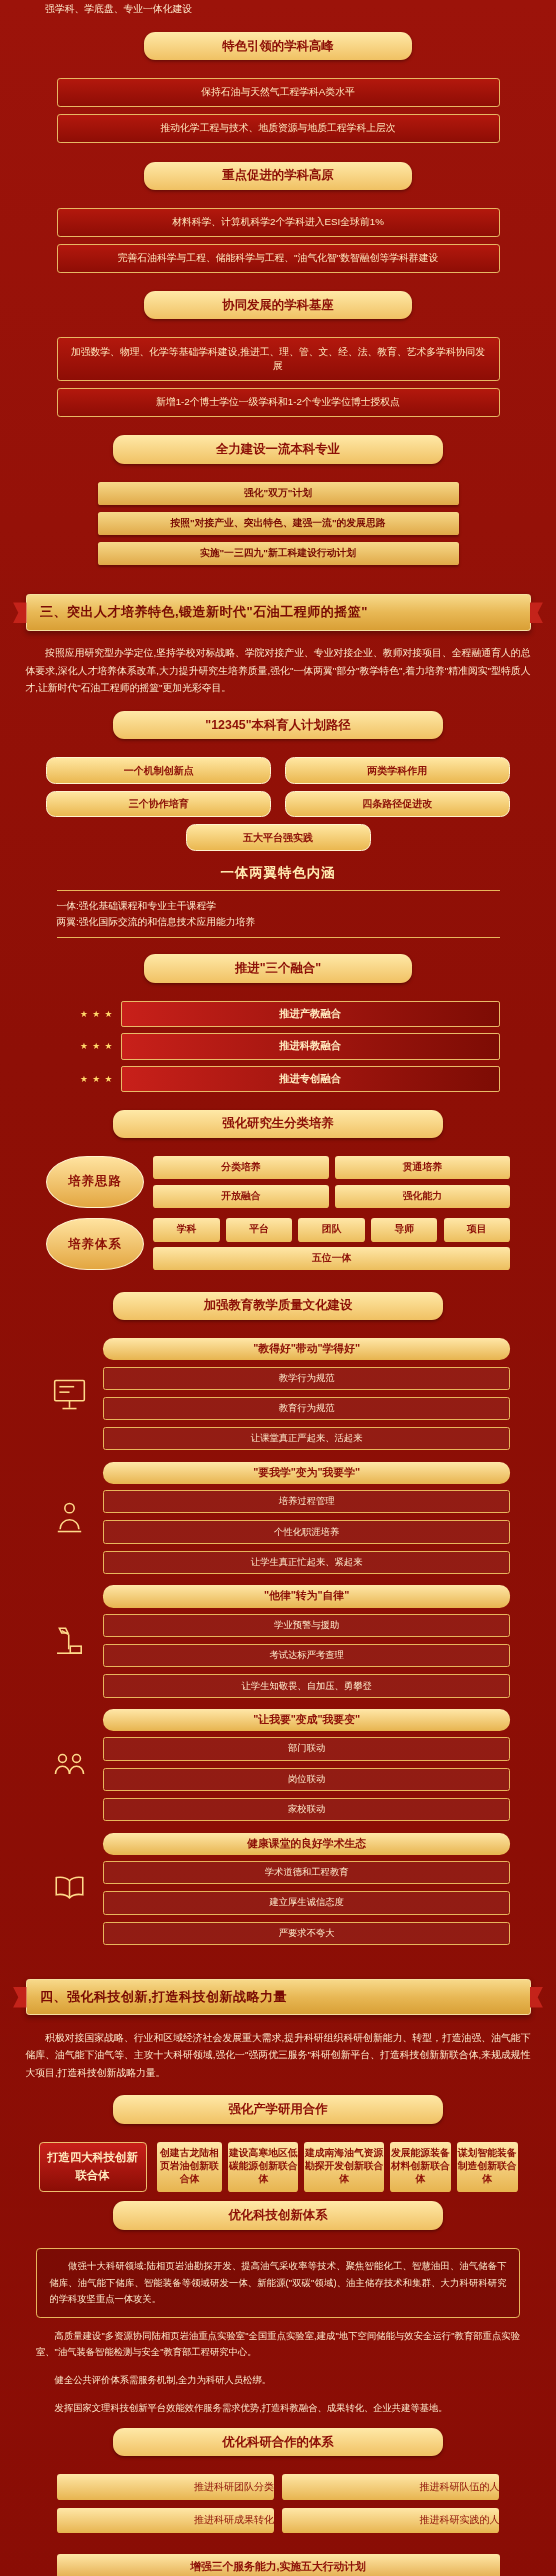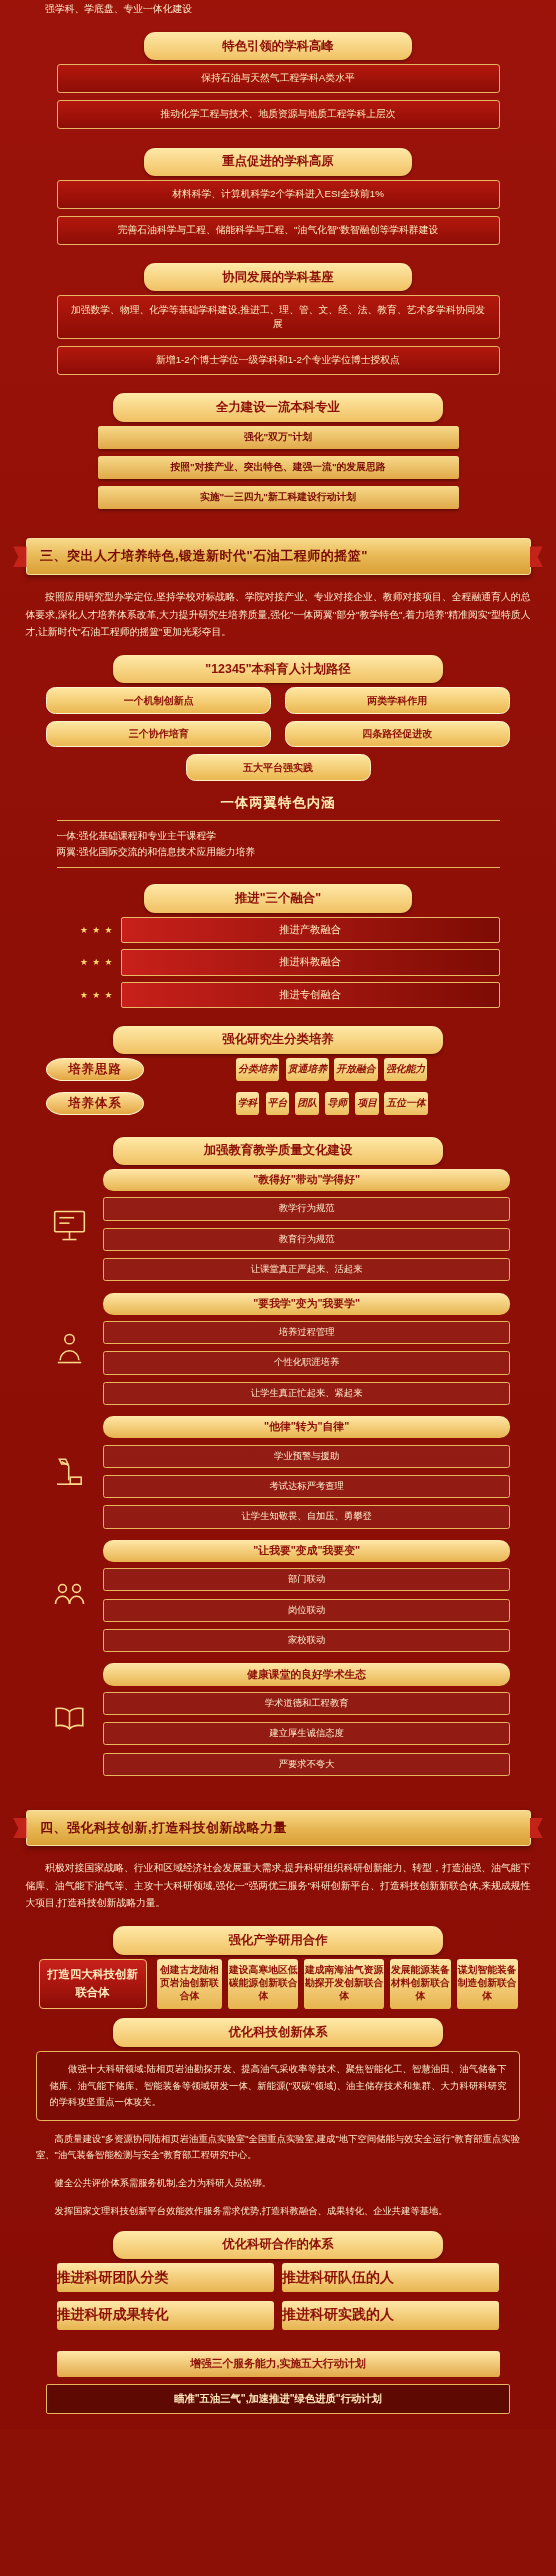--- a/index.html
+++ b/index.html
@@ -39,21 +39,21 @@
 
   
   .intro {
     width: 505px; margin: 0 auto 14.4px auto;
     font-size: 9.8px; line-height: 17.5px; color: #ffeccc; text-align: justify;
     text-indent: 2em;
   }
 
   
   .pill {
-    width: 268px; margin: 0 auto 4px auto;
+    width: 268px; margin: 0 auto 18px auto;
     background: linear-gradient(180deg,#ffe9a8,#f0c163);
     color: #8d1007; text-align: center;
     font-size: 12.4px; font-weight: bold;
     padding: 5.7px 0; border-radius: 11.3px;
     box-shadow: 0 1.5px 3.1px rgba(0,0,0,.35);
   }
   .pill.wide { width: 330px; }
 
   
   .ribbon {
@@ -98,34 +98,34 @@
     padding: 6.2px 0; text-align: left; font-size: 9.8px; color: #ffeccc; line-height: 16.5px;
   }
 
   
   .fusion-wrap { width: 443px; margin: 0 auto 5.2px auto; }
   .fusion-row { display: flex; align-items: center; gap: 7.2px; margin-bottom: 6.2px; }
   .stars { width: 57px; color: #ffd76a; font-size: 8.8px; letter-spacing: 1px; text-align: right; }
   .fusion-bar {
     flex: 1; background: linear-gradient(90deg,#c8201a,#7d0c04);
     border: 1px solid #e9bb67; border-radius: 2.1px;
-    text-align: center; padding: 5.2px 0; font-size: 10.3px; font-weight: normal; color: #ffe9bd;
+    text-align: center; padding: 5.2px 0; font-size: 10.3px; font-weight: bold; color: #ffe9bd;
   }
 
   
   .cap-row { width: 464px; margin: 0 auto 10.3px auto; display: flex; align-items: stretch; gap: 9.3px; }
   .cap {
     flex: 0 0 98px;
     background: linear-gradient(180deg,#ffe3a0,#e3a640);
     color: #8d1007; border-radius: 49px/31px;
     display: flex; align-items: center; justify-content: center;
     font-size: 12.4px; font-weight: bold; letter-spacing: 1px;
     border: 1.5px solid #fff2cd;
   }
-  .cap-body { flex: 1; display: flex; flex-direction: row; gap: 5.2px; justify-content: center; font-style: italic; }
+  .cap-body { flex: 1; display: flex; flex-direction: column; gap: 5.2px; justify-content: center; }
   .cap-line {
     display: flex; gap: 6.2px;
   }
   .cap-cell {
     flex: 1; background: linear-gradient(180deg,#ffe7a8,#ecbe5d);
     color: #8d1007; font-size: 9.8px; font-weight: bold;
     border-radius: 3.1px; text-align: center; padding: 5.2px 2.1px;
   }
 
   
@@ -171,22 +171,22 @@
   .plain-para {
     width: 484px; margin: 0 auto 11.3px auto;
     font-size: 9.3px; line-height: 16.5px; color: #ffeccc; text-align: justify; text-indent: 2em;
   }
 
   
   .grid2 { width: 443px; margin: 0 auto 9.3px auto; display: flex; flex-wrap: wrap; gap: 8.2px; }
   .grid2 .g {
     flex: 0 0 calc(50% - 4.1px);
     background: linear-gradient(180deg,#ffe7a8,#e7b44f);
-    color: #8d1007; font-size: 14px; font-weight: bold;
-    border-radius: 3.1px; padding: 5.7px 0; text-align: left;
+    color: #8d1007; font-size: 10px; font-weight: normal;
+    border-radius: 3.1px; padding: 5.7px 0; text-align: right;
   }
 
   
   .final-bar {
     width: 443px; margin: 0 auto 7.2px auto;
     background: linear-gradient(180deg,#ffe7a8,#e2a948);
     color: #8d1007; font-size: 10.8px; font-weight: bold;
     border-radius: 3.1px; padding: 6.2px 0; text-align: center;
   }
   .dark-strip {

